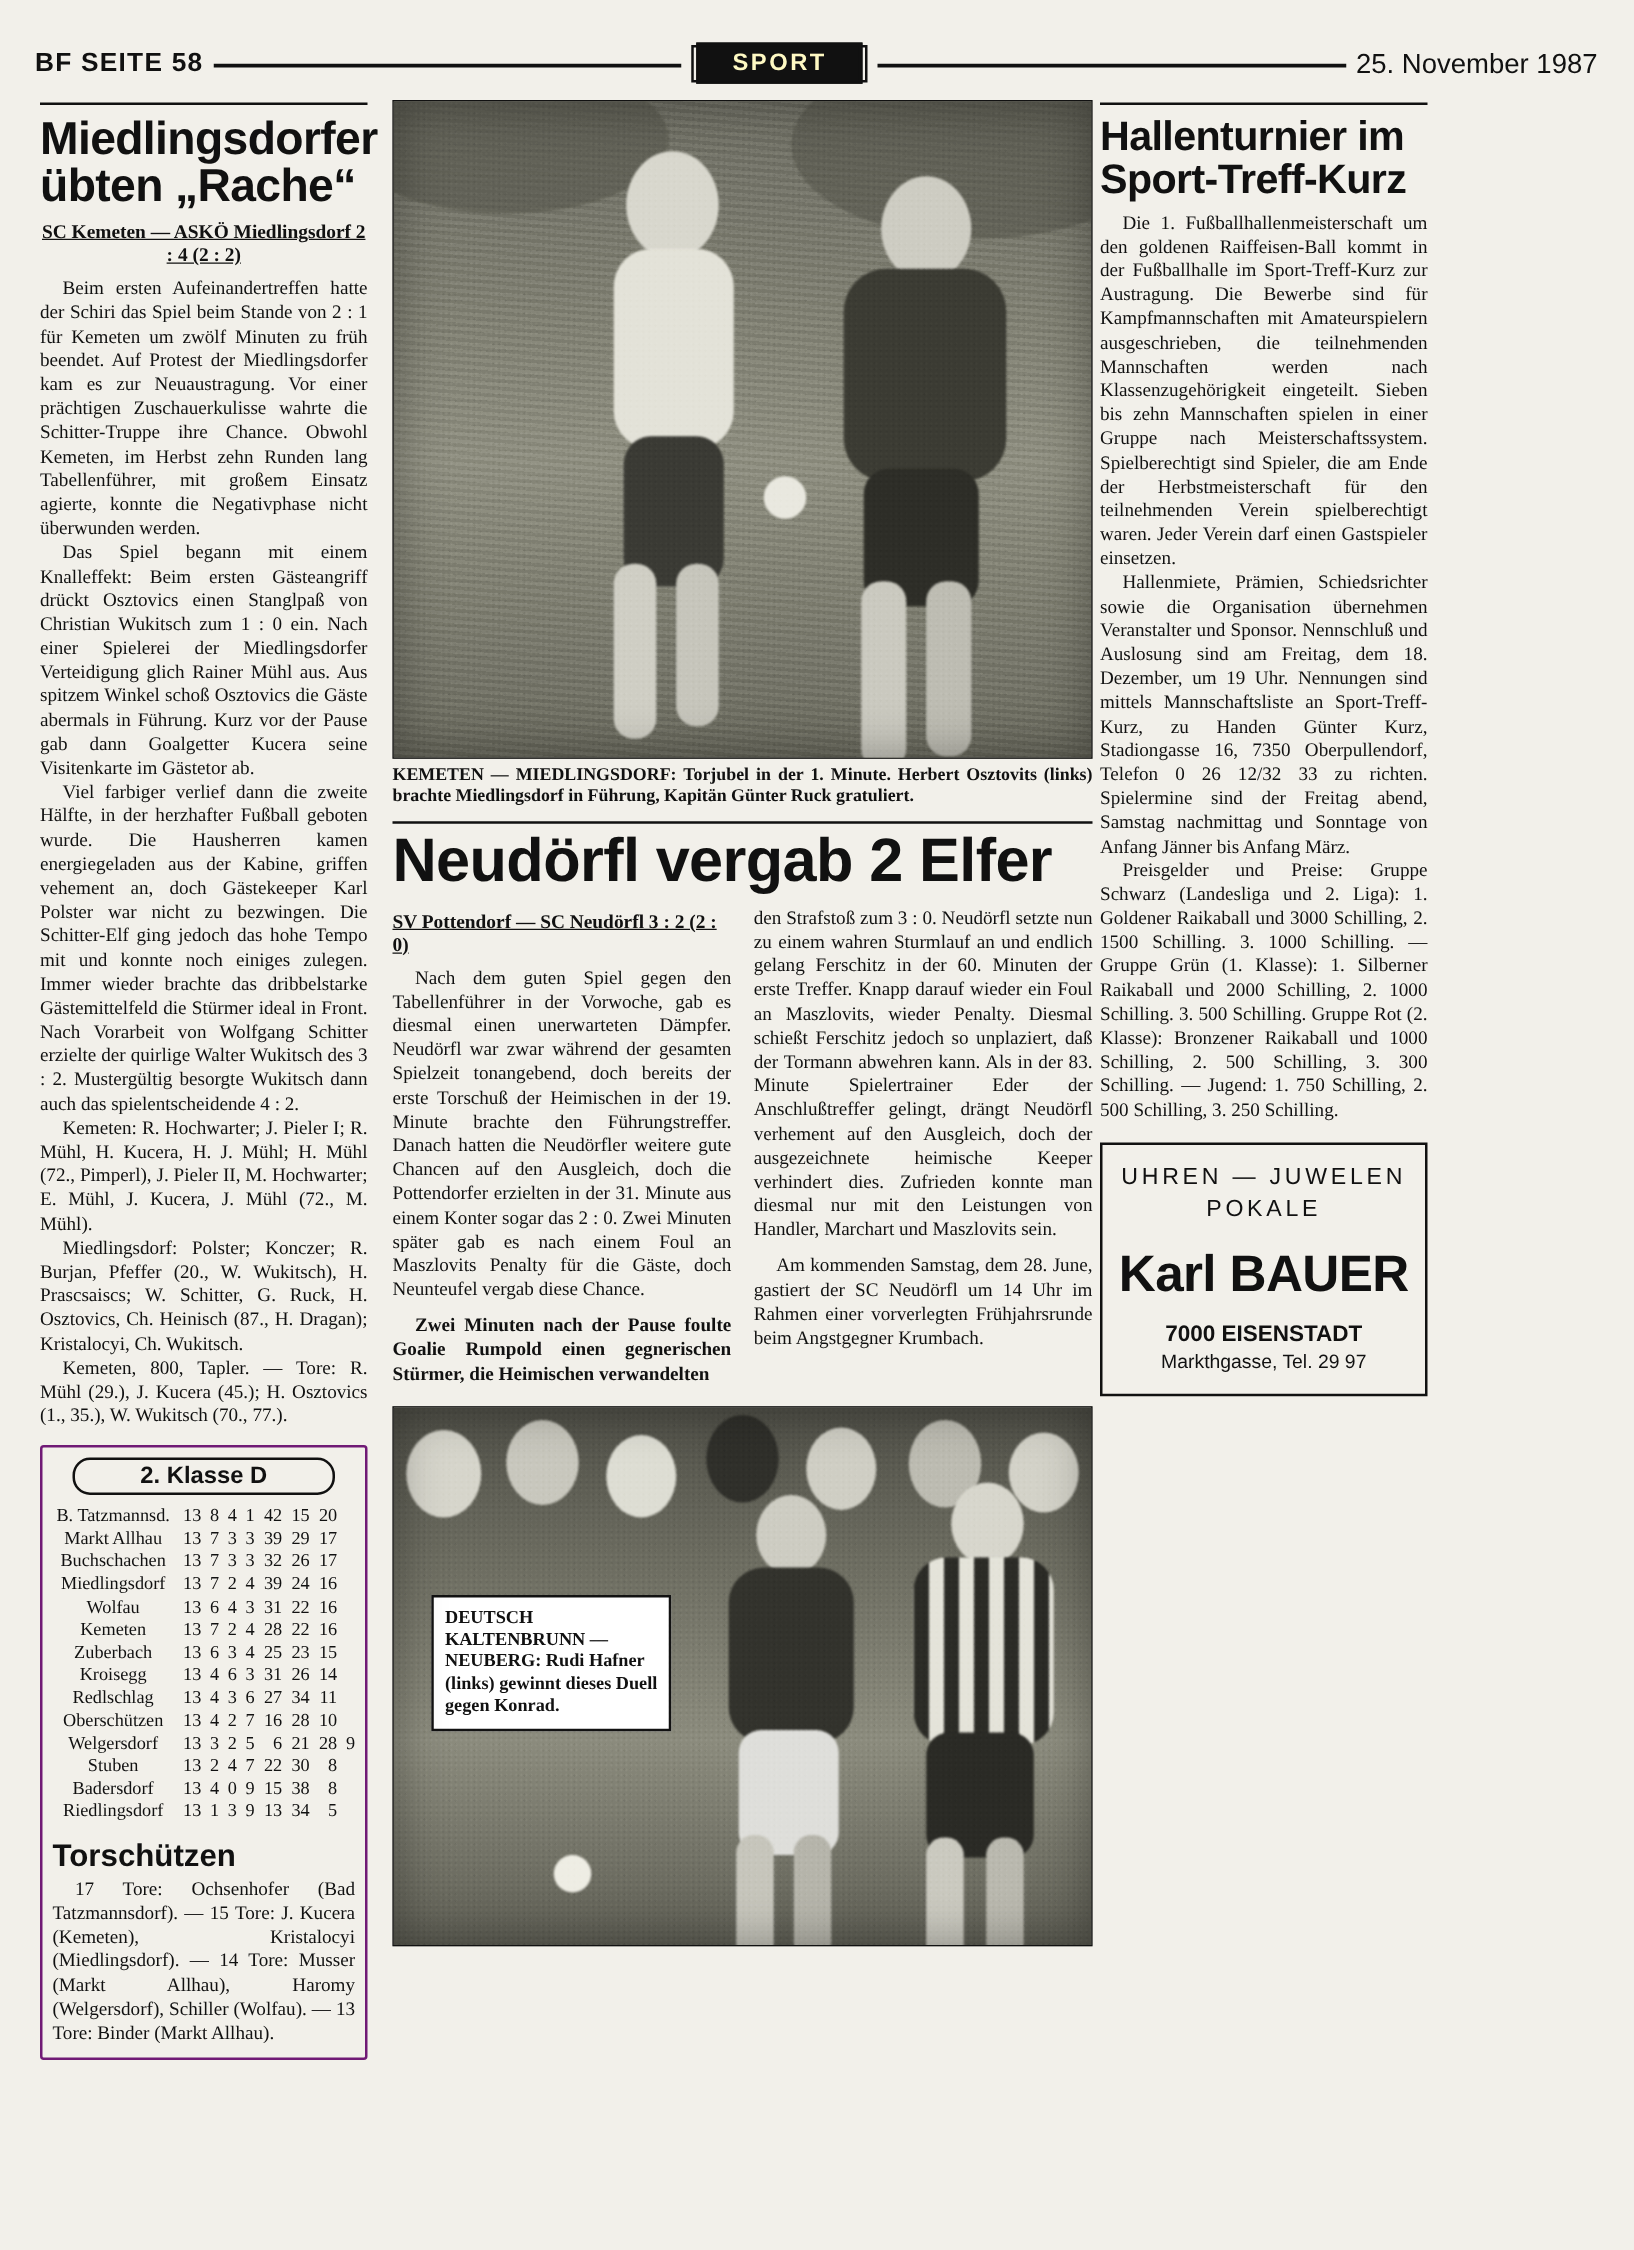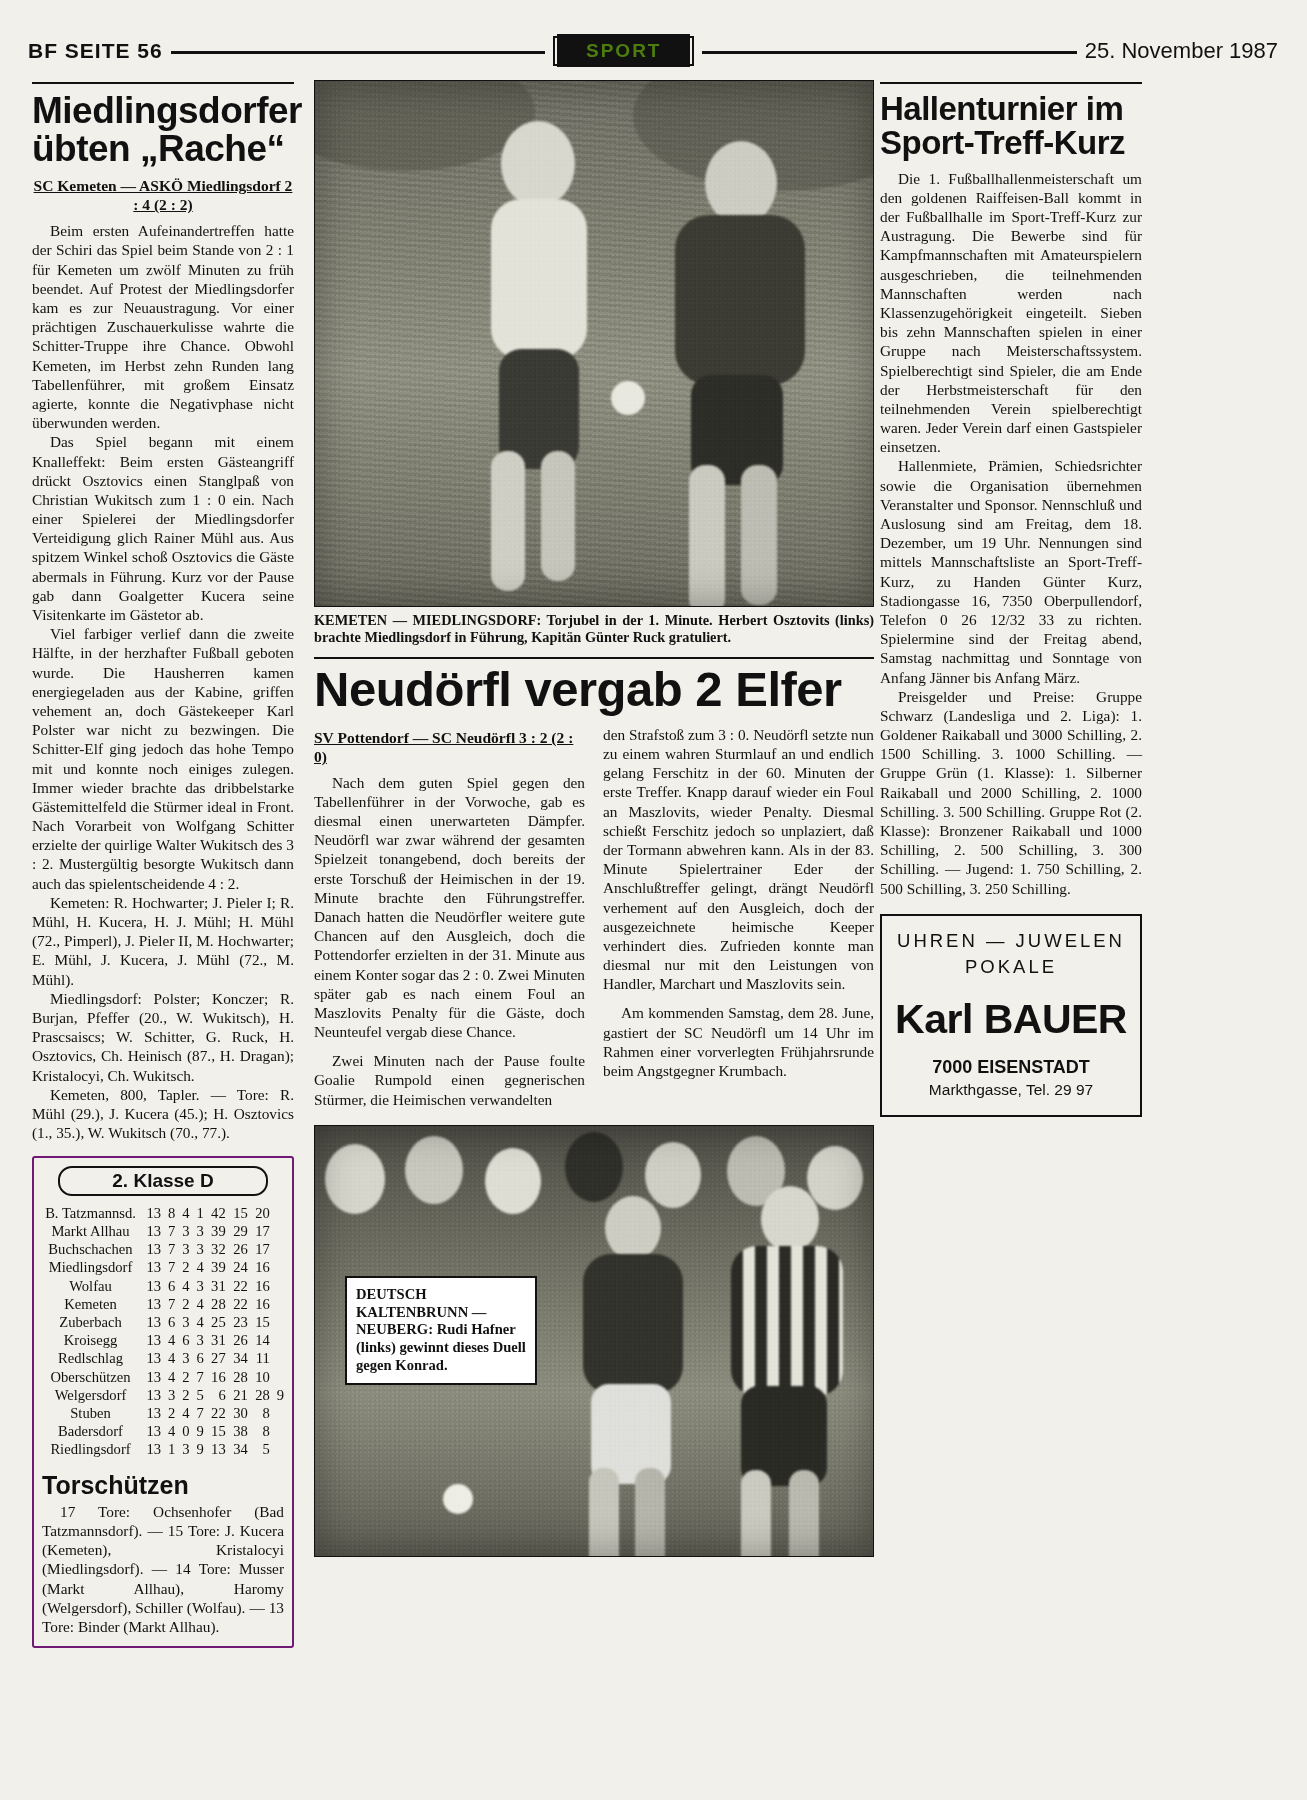--- a/index.html
+++ b/index.html
@@ -19,21 +19,21 @@
     position:absolute; left:28px; top:34px; width:1250px; height:34px;
     display:flex; align-items:center; gap:8px;
   }
   .mast-left {
     font-family:"Liberation Sans", sans-serif;
     font-size:21px; font-weight:700; letter-spacing:1px; white-space:nowrap;
   }
   .rule { flex:1; height:0; border-top:3px solid #111; position:relative; top:1px;}
   .sport-box {
     border:3px double #111; padding:3px 26px;
-    background:#111; color:#4d7c0f;
+    background:#111; color:#fef9c3;
     font-family:"Liberation Sans", sans-serif;
     font-weight:700; font-size:19px; letter-spacing:2px;
   }
   .sport-box-wrap { border:2px solid #111; padding:2px; }
   .mast-right {
     font-family:"Liberation Sans", sans-serif;
     font-size:22px; white-space:nowrap;
   }
 
   
@@ -173,21 +173,21 @@
     position:absolute; inset:0;
     box-shadow: inset 0 0 40px rgba(0,0,0,.35);
   }
 </style>
 </head>
 <body>
 
 <div class="page">
 
   <div class="masthead">
-    <span class="mast-left">BF  SEITE 56</span>
+    <span class="mast-left">BF  SEITE 58</span>
     <span class="rule"></span>
     <span class="sport-box-wrap">
       <span class="sport-box">SPORT</span>
     </span>
     <span class="rule"></span>
     <span class="mast-right">25. November 1987</span>
   </div>
 
   <div class="col-a">
     <div class="topline" style="border-top:2px solid #111;margin-bottom:8px;"></div>
@@ -385,21 +385,21 @@
     <div class="cap">KEMETEN — MIEDLINGSDORF: Torjubel in der 1. Minute. Herbert Osztovits (links) brachte Miedlingsdorf in Führung, Kapitän Günter Ruck gratuliert.</div>
 
     <div class="hr-thin" style="border-top:2px solid #111;margin-top:10px;"></div>
 
     <h1 class="head" style="font-size:49px;margin-bottom:10px;">Neudörfl vergab 2 Elfer</h1>
 
     <div class="two-col">
       <div>
         <div class="subhead left">SV Pottendorf — SC Neudörfl 3 : 2 (2 : 0)</div>
         <p class="body">Nach dem guten Spiel gegen den Tabellenführer in der Vorwoche, gab es diesmal einen unerwarteten Dämpfer. Neudörfl war zwar während der gesamten Spielzeit tonangebend, doch bereits der erste Torschuß der Heimischen in der 19. Minute brachte den Führungstreffer. Danach hatten die Neudörfler weitere gute Chancen auf den Ausgleich, doch die Pottendorfer erzielten in der 31. Minute aus einem Konter sogar das 2 : 0. Zwei Minuten später gab es nach einem Foul an Maszlovits Penalty für die Gäste, doch Neunteufel vergab diese Chance.</p>
-        <p class="body" style="margin-top:10px;">Zwei Minuten nach der Pause foulte Goalie Rumpold einen gegnerischen Stürmer, die Heimischen verwandelten</p>
+        <p class="body" style="margin-top:10px;font-weight:bold;">Zwei Minuten nach der Pause foulte Goalie Rumpold einen gegnerischen Stürmer, die Heimischen verwandelten</p>
       </div>
       <div>
         <p class="body noind">den Strafstoß zum 3 : 0. Neudörfl setzte nun zu einem wahren Sturmlauf an und endlich gelang Ferschitz in der 60. Minuten der erste Treffer. Knapp darauf wieder ein Foul an Maszlovits, wieder Penalty. Diesmal schießt Ferschitz jedoch so unplaziert, daß der Tormann abwehren kann. Als in der 83. Minute Spielertrainer Eder der Anschlußtreffer gelingt, drängt Neudörfl verhement auf den Ausgleich, doch der ausgezeichnete heimische Keeper verhindert dies. Zufrieden konnte man diesmal nur mit den Leistungen von Handler, Marchart und Maszlovits sein.</p>
         <p class="body" style="margin-top:10px;">Am kommenden Samstag, dem 28. June, gastiert der SC Neudörfl um 14 Uhr im Rahmen einer vorverlegten Frühjahrsrunde beim Angstgegner Krumbach.</p>
       </div>
     </div>
 
     <div class="photo" style="height:430px;margin-top:16px;">
       <div class="ph-bg" style="background:linear-gradient(180deg,#4f4f47 0%,#6d6d61 30%,#8b8b7d 62%,#5e5e54 100%);"></div>
 

